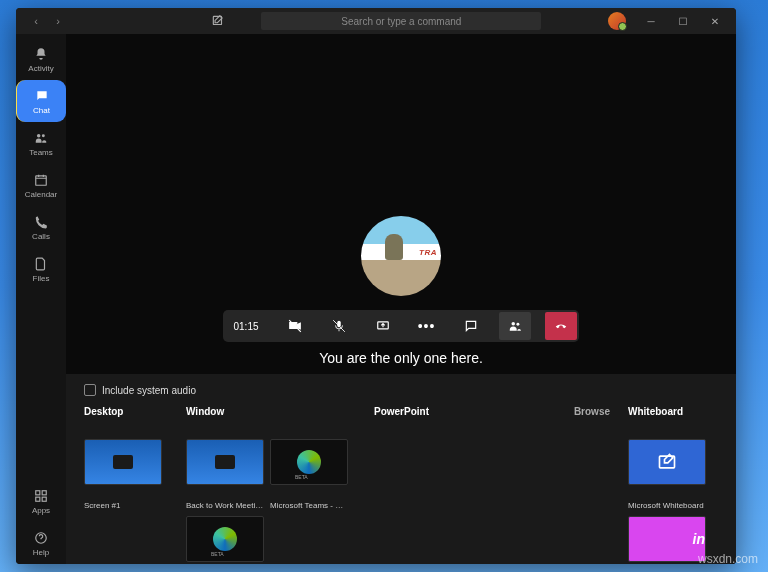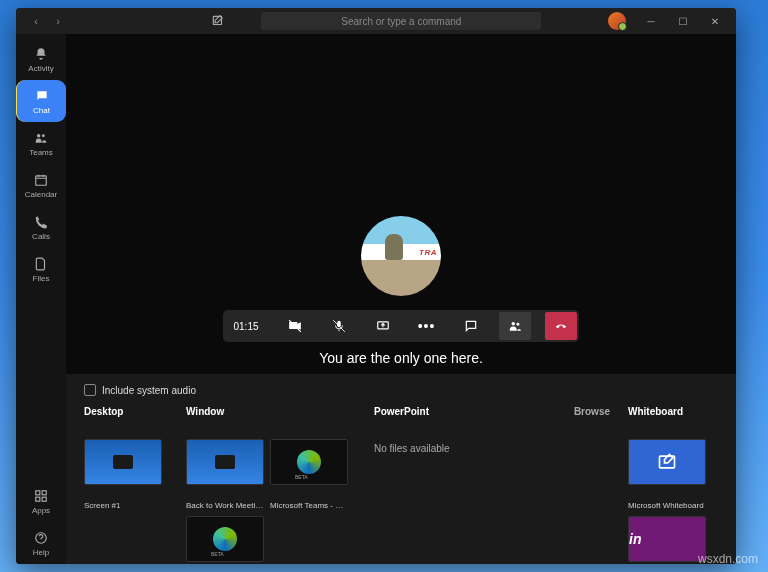--- a/index.html
+++ b/index.html
@@ -40,21 +40,21 @@
 .browse-link { color: #aaa; font-size: 10px; cursor: pointer; padding-left: 24px; }
 .thumbs-row { display: flex; gap: 6px; flex-wrap: wrap; }
 .thumb { width: 78px; display: flex; flex-direction: column; gap: 16px; cursor: pointer; }
 .thumb-img { width: 78px; height: 46px; background: #0e0e0e; border: 1px solid #333; border-radius: 2px; display: flex; align-items: center; justify-content: center; position: relative; overflow: hidden; }
 .thumb-label { color: #ccc; font-size: 8px; white-space: nowrap; overflow: hidden; text-overflow: ellipsis; }
 .screen-preview { background: linear-gradient(to bottom, #1a5fb4, #3584e4); display: flex; align-items: center; justify-content: center; }
 .screen-preview .mini { width: 20px; height: 14px; background: #1a1a1a; border-radius: 2px; }
 .edge-logo { width: 24px; height: 24px; border-radius: 50%; background: conic-gradient(from 180deg, #0f6cbd, #3cc2a0, #7fba00, #0f6cbd); position: relative; }
 .edge-logo::after { content: 'BETA'; position: absolute; bottom: -6px; left: -2px; font-size: 5px; color: #999; }
 .whiteboard-thumb { background: #2f66d4; display: flex; align-items: center; justify-content: center; color: #fff; }
-.invision-thumb { background: #701a75; display: flex; align-items: center; justify-content: flex-start; color: #fff; font-style: italic; font-weight: bold; }
+.invision-thumb { background: #d946ef; display: flex; align-items: center; justify-content: flex-end; color: #fff; font-style: italic; font-weight: bold; }
 .no-files { color: #aaa; font-size: 10px; margin-top: 4px; }
 .watermark { position: absolute; bottom: 6px; right: 10px; color: rgba(255,255,255,0.6); font-size: 12px; }
 svg { width: 14px; height: 14px; }
 </style>
 </head>
 <body>
 
 <div class="window">
   <div class="titlebar">
     <div class="nav-arrows">
@@ -249,21 +249,20 @@
                   </div>
               </div>
             </div>
           </div>
 
           <div class="share-col" style="flex:1;min-width:150px">
             <div class="col-header">
               <span>PowerPoint</span>
               <span class="browse-link">Browse</span>
             </div>
-            <div class="no-files">No files available</div>
           </div>
 
           <div class="share-col" style="width:90px">
             <div class="col-header">Whiteboard</div>
             <div class="thumbs-row" style="">
               <div class="thumb" style="width:86px">
                 <div class="thumb-img whiteboard-thumb">
                   <svg viewBox="0 0 24 24" fill="none" stroke="currentColor" stroke-width="2" style="width:20px;height:20px">
                       <rect x="3" y="5" width="18" height="14" rx="1"></rect>
                       <path d="M15 3l4 4-6 6H9v-4z"></path>

